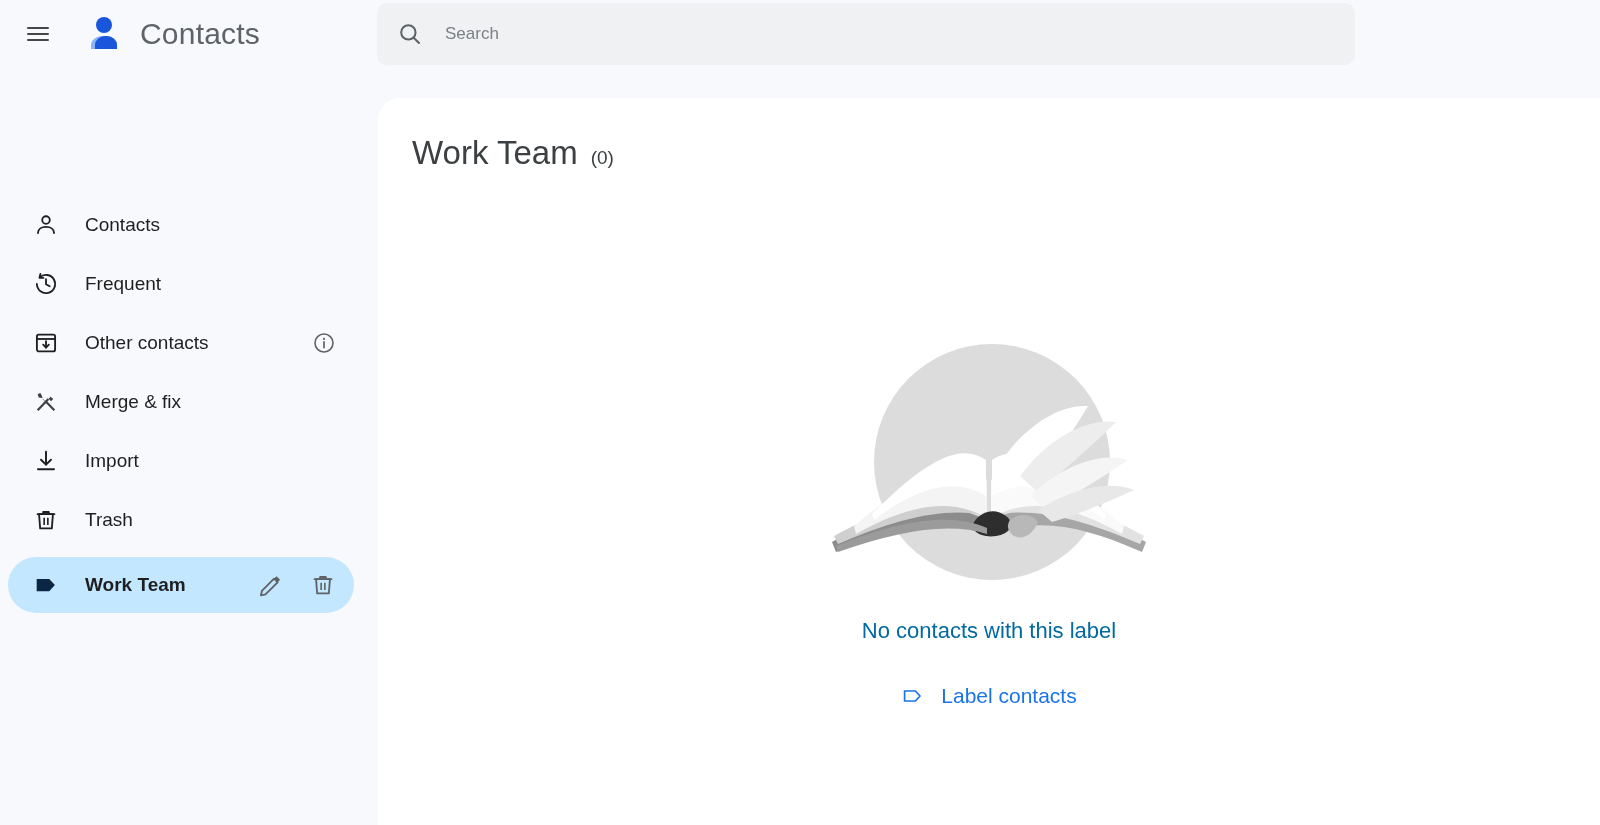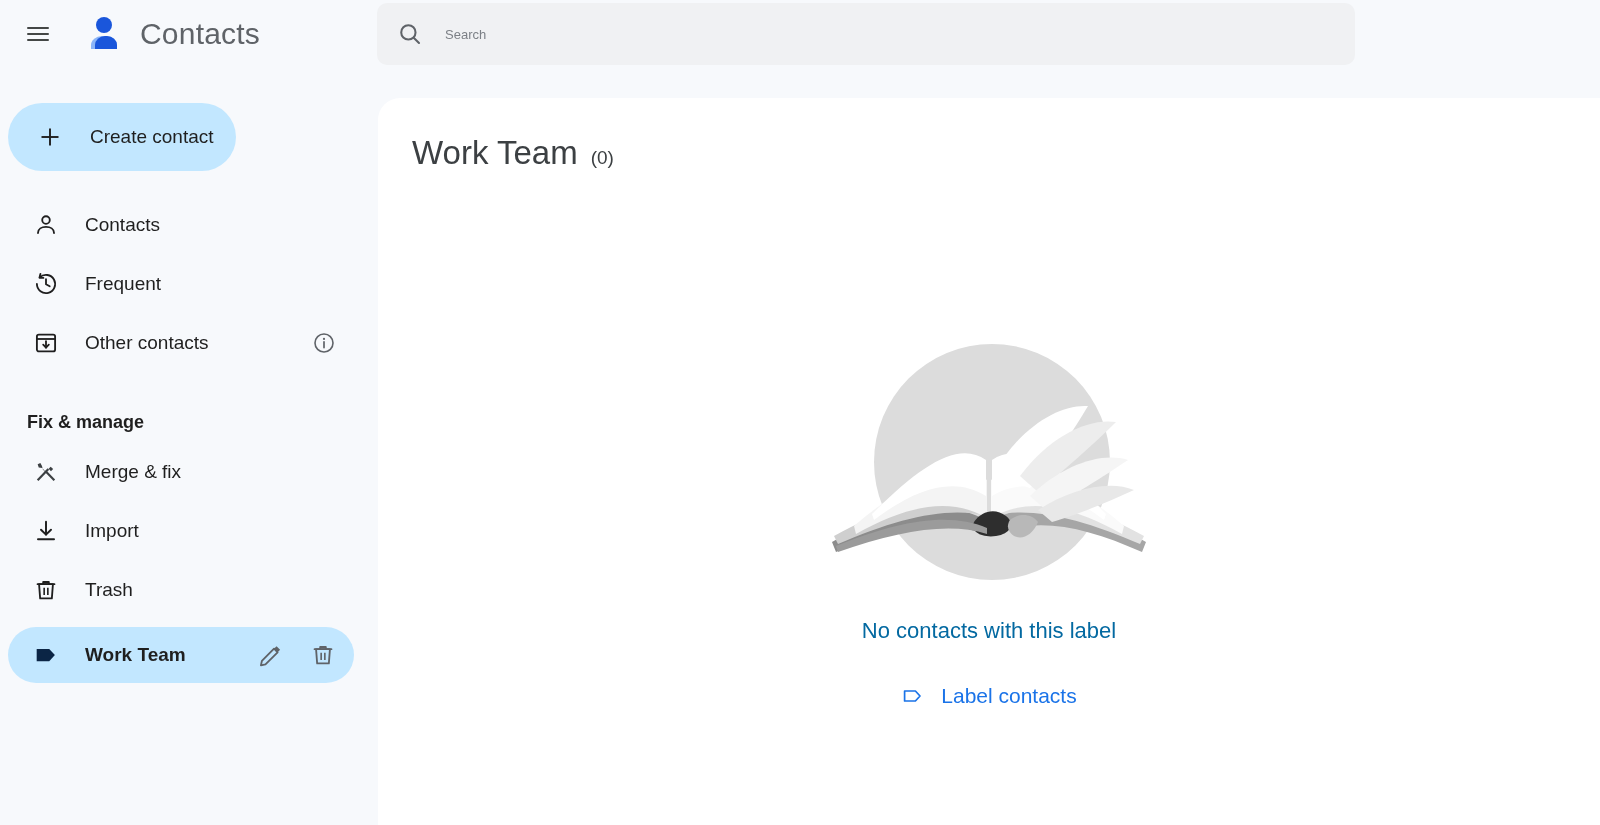--- a/index.html
+++ b/index.html
@@ -65,21 +65,21 @@
     border-radius: 10px;
     display: flex; align-items: center;
     padding: 0 20px;
     cursor: text;
   }
   .search-icon { width: 26px; height: 26px; flex: 0 0 auto; margin-right: 22px; }
   .search-input {
     flex: 1;
     border: none; outline: none; background: transparent;
     font-family: "Liberation Sans", sans-serif;
-    font-size: 13px;
+    font-size: 17px;
     color: #b91c1c;
   }
   .search-input::placeholder { color: #7c8086; }
 
   
   .sidebar {
     position: absolute;
     left: 0; top: 68px;
     width: 378px; height: 757px;
     background: #f7f9fc;
@@ -249,29 +249,20 @@
           <circle cx="10.5" cy="10.5" r="6.6" fill="none" stroke="#5f6368" stroke-width="1.9"></circle>
           <line x1="15.4" y1="15.4" x2="20.3" y2="20.3" stroke="#5f6368" stroke-width="1.9" stroke-linecap="round"></line>
         </svg>
       </span>
       <input class="search-input" type="text" placeholder="Search" style="">
     </div>
   </div>
 
   <div class="sidebar">
 
-    <button class="create-btn">
-      <span class="plus-icon">
-        <svg width="24" height="24" viewBox="0 0 24 24">
-          <line x1="12" y1="3.5" x2="12" y2="20.5" stroke="#1f1f1f" stroke-width="1.9"></line>
-          <line x1="3.5" y1="12" x2="20.5" y2="12" stroke="#1f1f1f" stroke-width="1.9"></line>
-        </svg>
-      </span>
-      <span class="label">Create contact</span>
-    </button>
 
     <div class="navlist">
 
       <div class="navitem">
         <span class="nav-icon">
           <svg width="26" height="26" viewBox="0 0 24 24">
             <circle cx="12" cy="7.4" r="3.5" fill="none" stroke="#1f1f1f" stroke-width="1.7"></circle>
             <path d="M4.6 19.4 c0-3.6 3.3-5.6 7.4-5.6 s7.4 2 7.4 5.6" fill="none" stroke="#1f1f1f" stroke-width="1.7" stroke-linecap="round"></path>
           </svg>
         </span>
@@ -301,21 +292,20 @@
         <span class="nav-label">Other contacts</span>
         <span class="info-icon">
           <svg width="24" height="24" viewBox="0 0 24 24">
             <circle cx="12" cy="12" r="9" fill="none" stroke="#5f6368" stroke-width="1.6"></circle>
             <circle cx="12" cy="7.9" r="1.1" fill="#5f6368"></circle>
             <line x1="12" y1="10.8" x2="12" y2="16.6" stroke="#5f6368" stroke-width="1.7" stroke-linecap="round"></line>
           </svg>
         </span>
       </div>
 
-      <div class="section-header spaced">Fix &amp; manage</div>
 
       <div class="navitem">
         <span class="nav-icon">
           <svg width="26" height="26" viewBox="0 0 24 24">
             <line x1="4.3" y1="19.7" x2="14.2" y2="9.3" stroke="#3c4043" stroke-width="2"></line>
             <path d="M14.4 9.1 l1.9-2 2.3 2.2 -2 1.9 z" fill="#3c4043"></path>
             <line x1="19.7" y1="19.7" x2="11.4" y2="11.1" stroke="#3c4043" stroke-width="2"></line>
             <path d="M11.2 11.3 L8.4 8.4 l-3.1-0.6 -1-3 2.5-1 1.5 2.6 0.8 3.2 2.7 2.8 z" fill="#3c4043"></path>
           </svg>
         </span>

